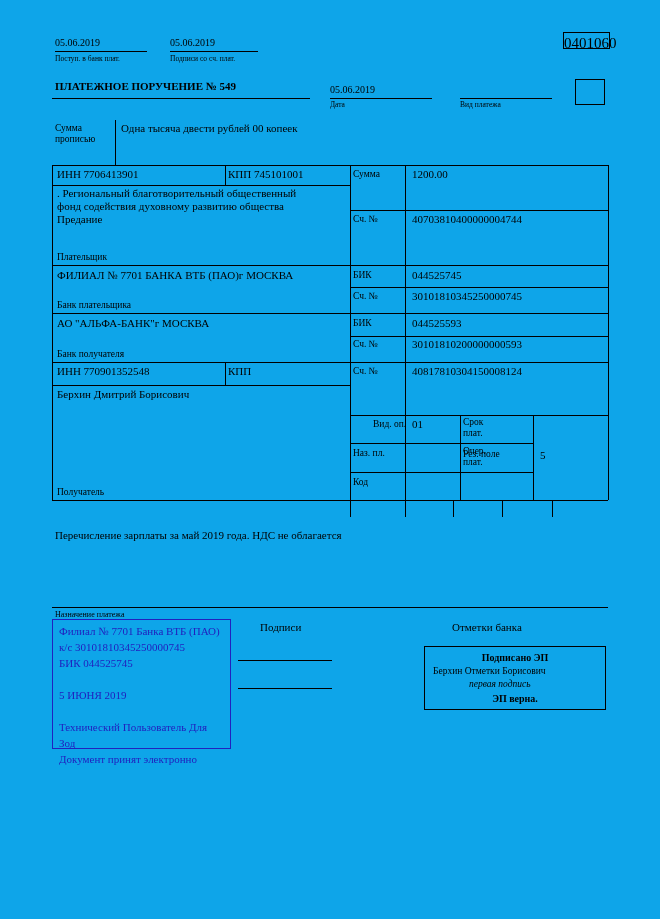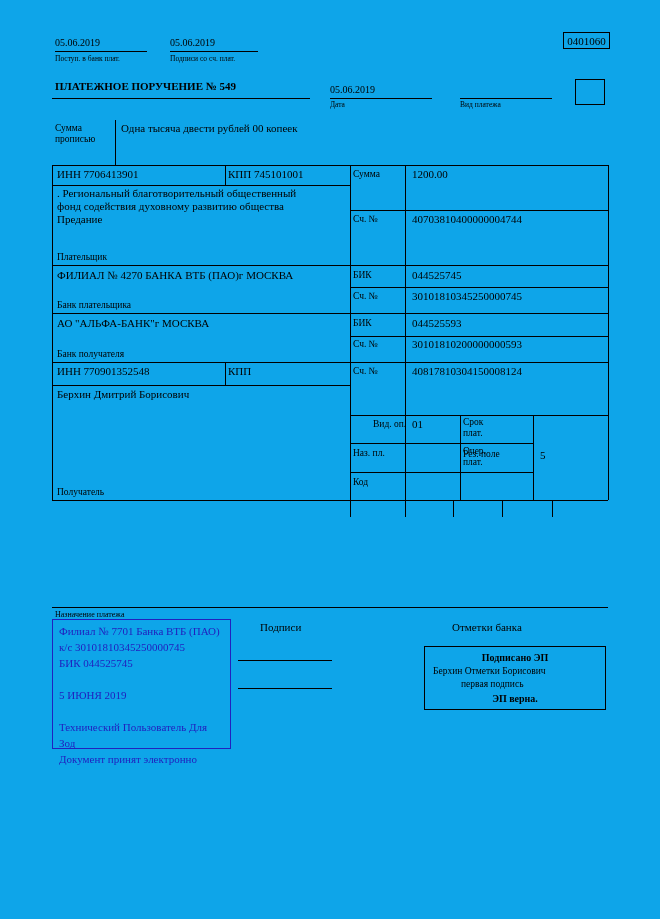--- a/index.html
+++ b/index.html
@@ -31,21 +31,21 @@
 
   <span class="t" style="left:55px;top:37px;font-size:10px;">05.06.2019</span>
   <div class="hl" style="left:55px;top:51px;width:92px;"></div>
   <span class="t sm" style="left:55px;top:55px;">Поступ. в банк плат.</span>
 
   <span class="t" style="left:170px;top:37px;font-size:10px;">05.06.2019</span>
   <div class="hl" style="left:170px;top:51px;width:88px;"></div>
   <span class="t sm" style="left:170px;top:55px;">Подписи со сч. плат.</span>
 
   <div class="box" style="left:563px;top:32px;width:47px;height:17px;">
-    <span class="t" style="left:0;top:2px;width:100%;text-align:center;font-size:11px;">0401060</span>
+    <span class="t" style="left:0;top:2px;width:100%;text-align:center;font-size:15px;">0401060</span>
   </div>
 
   <span class="t b" style="left:55px;top:80px;">ПЛАТЕЖНОЕ ПОРУЧЕНИЕ № 549</span>
   <div class="hl" style="left:52px;top:98px;width:258px;"></div>
   <span class="t" style="left:330px;top:84px;font-size:10px;">05.06.2019</span>
   <div class="hl" style="left:330px;top:98px;width:102px;"></div>
   <span class="t sm" style="left:330px;top:101px;">Дата</span>
   <div class="hl" style="left:460px;top:98px;width:92px;"></div>
   <span class="t sm" style="left:460px;top:101px;">Вид платежа</span>
   <div class="box" style="left:575px;top:79px;width:30px;height:26px;"></div>
@@ -83,21 +83,21 @@
 
   <span class="t" style="left:57px;top:168px;">ИНН 7706413901</span>
   <span class="t" style="left:228px;top:168px;">КПП 745101001</span>
   <span class="t md" style="left:353px;top:169px;">Сумма</span>
   <span class="t" style="left:412px;top:168px;">1200.00</span>
   <span class="t wrap" style="left:57px;top:187px;width:255px;">. Региональный благотворительный общественный фонд содействия духовному развитию общества Предание</span>
   <span class="t md" style="left:353px;top:214px;">Сч. №</span>
   <span class="t" style="left:412px;top:213px;">40703810400000004744</span>
   <span class="t md" style="left:57px;top:252px;">Плательщик</span>
 
-  <span class="t" style="left:57px;top:269px;">ФИЛИАЛ № 4270 БАНКА ВТБ (ПАО)г МОСКВА</span>
+  <span class="t" style="left:57px;top:269px;">ФИЛИАЛ № 7701 БАНКА ВТБ (ПАО)г МОСКВА</span>
   <span class="t md" style="left:353px;top:270px;">БИК</span>
   <span class="t" style="left:412px;top:269px;">044525745</span>
   <span class="t md" style="left:353px;top:291px;">Сч. №</span>
   <span class="t" style="left:412px;top:290px;">30101810345250000745</span>
   <span class="t md" style="left:57px;top:300px;">Банк плательщика</span>
 
   <span class="t" style="left:57px;top:317px;">АО "АЛЬФА-БАНК"г МОСКВА</span>
   <span class="t md" style="left:353px;top:318px;">БИК</span>
   <span class="t" style="left:412px;top:317px;">044525593</span>
   <span class="t md" style="left:353px;top:339px;">Сч. №</span>
@@ -112,20 +112,21 @@
   <span class="t md" style="left:353px;top:419px;margin-left:20px;">Вид. оп.</span>
   <span class="t" style="left:412px;top:418px;">01</span>
   <span class="t md wrap" style="left:463px;top:417px;width:42px;">Срок плат.</span>
   <span class="t md" style="left:353px;top:448px;">Наз. пл.</span>
   <span class="t md wrap" style="left:463px;top:446px;width:42px;">Очер. плат.</span>
   <span class="t" style="left:540px;top:449px;">5</span>
   <span class="t md" style="left:353px;top:477px;">Код</span>
   <span class="t md" style="left:463px;top:449px;">Рез. поле</span>
   <span class="t md" style="left:57px;top:487px;">Получатель</span>
 
+  <span class="t" style="left:55px;top:529px;">Перечисление зарплаты за май 2019 года. НДС не облагается</span>
   <div class="hl" style="left:52px;top:607px;width:556px;"></div>
   <span class="t" style="left:55px;top:610px;font-size:8px;">Назначение платежа</span>
 
   <div class="box stamp" style="left:52px;top:619px;width:179px;height:130px;">
       <div class="stamp-line">Филиал № 7701 Банка ВТБ (ПАО)</div>
       <div class="stamp-line">к/с 30101810345250000745</div>
       <div class="stamp-line">БИК 044525745</div>
       <div class="stamp-line">&nbsp;</div>
       <div class="stamp-line">5 ИЮНЯ 2019</div>
       <div class="stamp-line">&nbsp;</div>
@@ -135,17 +136,17 @@
     </div>
 
   <span class="t" style="left:260px;top:621px;">Подписи</span>
   <div class="hl" style="left:238px;top:660px;width:94px;"></div>
   <div class="hl" style="left:238px;top:688px;width:94px;"></div>
 
   <span class="t" style="left:452px;top:621px;">Отметки банка</span>
   <div class="box esign" style="left:424px;top:646px;width:182px;height:64px;">
     <div class="b center" style="font-size:10px;">Подписано ЭП</div>
     <div>Берхин Отметки Борисович</div>
-    <div style="margin-left:28px;">первая подпись</div>
+    <div style="font-style:italic;margin-left:36px;">первая подпись</div>
     <div class="b center" style="font-size:10px;">ЭП верна.</div>
   </div>
 
 </div>
 
 </body></html>

